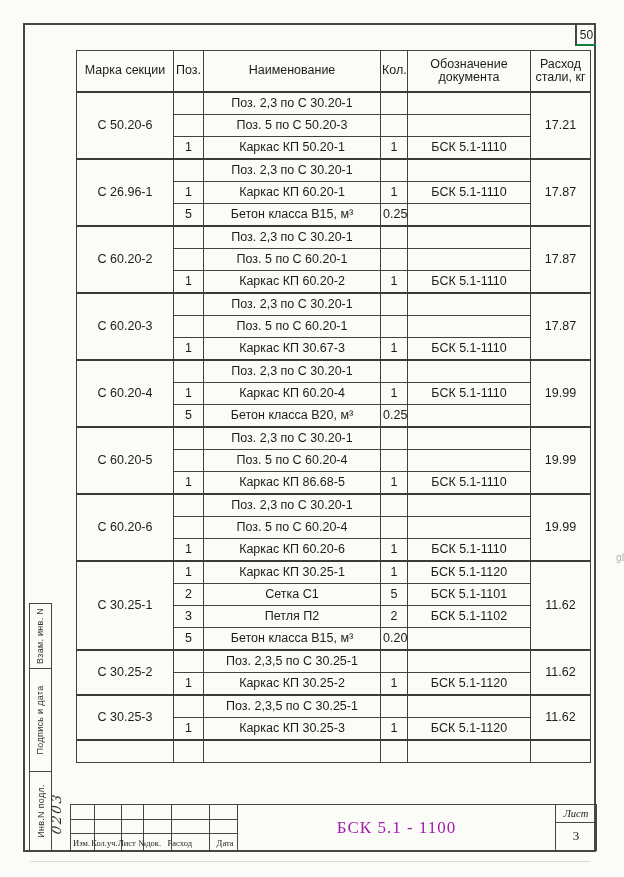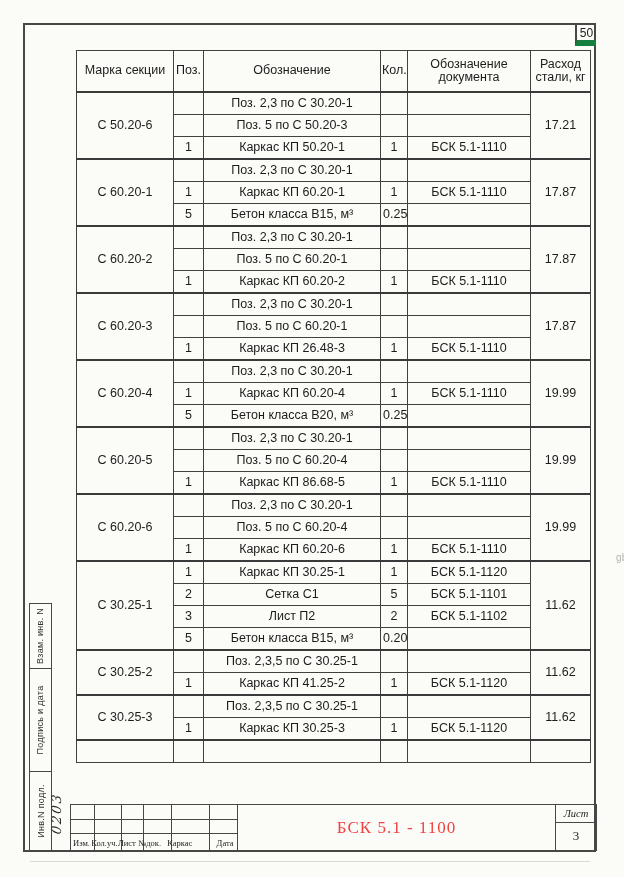--- a/index.html
+++ b/index.html
@@ -10,21 +10,21 @@
     color:#1e1e1e;
     -webkit-font-smoothing:antialiased;
   }
   
   .frame{
     position:absolute;left:23px;top:23px;width:573px;height:829px;
     border:2px solid #474747;box-sizing:border-box;
   }
   .pageno-box{
     position:absolute;left:575px;top:25px;width:21px;height:21px;
-    border-left:2px solid #474747;border-bottom:6px solid #15803d;
+    border-left:2px solid #474747;border-bottom:2px solid #15803d;
     box-sizing:border-box;display:flex;align-items:center;justify-content:center;
     font-size:12px;color:#222;
   }
   .scan-line{
     position:absolute;left:30px;top:861px;width:560px;height:1px;
     background:#d9d9d5;
   }
   
   table.spec{
     position:absolute;left:76px;top:50px;width:514px;
@@ -51,21 +51,21 @@
   .stamp-labels{position:absolute;left:0;right:0;bottom:0;height:15px;display:flex;}
   .stamp-labels div{
     display:flex;align-items:center;justify-content:center;
     font-family:"Liberation Serif",serif;font-size:8.5px;color:#222;
     box-sizing:border-box;overflow:hidden;white-space:nowrap;
   }
   .doc-box{
     position:absolute;left:238px;top:804px;width:318px;height:47px;
     border:1.8px solid #474747;border-left:none;box-sizing:border-box;
     display:flex;align-items:center;justify-content:center;
-    font-family:"Liberation Serif",serif;font-size:17px;letter-spacing:1px;color:#ef4444;
+    font-family:"Liberation Serif",serif;font-size:17px;letter-spacing:1px;color:#a21caf;
   }
   .sheet-box{
     position:absolute;left:556px;top:804px;width:41px;height:47px;
     border:1.8px solid #474747;border-left:none;box-sizing:border-box;
   }
   .sheet-box .lbl{
     height:17px;border-bottom:1.4px solid #474747;display:flex;align-items:center;justify-content:center;
     font-family:"Liberation Serif",serif;font-style:italic;font-size:10.5px;color:#222;
   }
   .sheet-box .num{
@@ -114,21 +114,21 @@
       <col class="w-pos">
       <col class="w-name">
     <col class="w-qty">
       <col class="w-doc">
       <col class="w-steel">
   </colgroup>
   <thead>
     <tr>
       <th>Марка секции</th>
       <th>Поз.</th>
-      <th>Обозначение</th>
+      <th>Наименование</th>
       <th>Кол.</th>
       <th>Обозначение документа</th>
       <th>Расход стали, кг</th>
     </tr>
   </thead>
   <tbody>
       <tr class="group-start">
         <td class="c-mark" rowspan="3">С 50.20-6</td>
         <td class="c-pos"></td>
         <td class="c-name">Поз. 2,3 по С 30.20-1</td>
@@ -142,21 +142,21 @@
         <td class="c-qty"></td>
         <td class="c-doc"></td>
       </tr>
       <tr>
         <td class="c-pos">1</td>
         <td class="c-name">Каркас КП 50.20-1</td>
         <td class="c-qty">1</td>
         <td class="c-doc">БСК 5.1-1110</td>
       </tr>
       <tr class="group-start">
-        <td class="c-mark" rowspan="3">С 60.20-1</td>
+        <td class="c-mark" rowspan="3">С 26.96-1</td>
         <td class="c-pos"></td>
         <td class="c-name">Поз. 2,3 по С 30.20-1</td>
         <td class="c-qty"></td>
         <td class="c-doc"></td>
         <td class="c-steel" rowspan="3">17.87</td>
       </tr>
       <tr>
         <td class="c-pos">1</td>
         <td class="c-name">Каркас КП 60.20-1</td>
         <td class="c-qty">1</td>
@@ -197,21 +197,21 @@
         <td class="c-steel" rowspan="3">17.87</td>
       </tr>
       <tr>
         <td class="c-pos"></td>
         <td class="c-name">Поз. 5 по С 60.20-1</td>
         <td class="c-qty"></td>
         <td class="c-doc"></td>
       </tr>
       <tr>
         <td class="c-pos">1</td>
-        <td class="c-name">Каркас КП 26.48-3</td>
+        <td class="c-name">Каркас КП 30.67-3</td>
         <td class="c-qty">1</td>
         <td class="c-doc">БСК 5.1-1110</td>
       </tr>
       <tr class="group-start">
         <td class="c-mark" rowspan="3">С 60.20-4</td>
         <td class="c-pos"></td>
         <td class="c-name">Поз. 2,3 по С 30.20-1</td>
         <td class="c-qty"></td>
         <td class="c-doc"></td>
         <td class="c-steel" rowspan="3">19.99</td>
@@ -277,41 +277,41 @@
         <td class="c-steel" rowspan="4">11.62</td>
       </tr>
       <tr>
         <td class="c-pos">2</td>
         <td class="c-name">Сетка С1</td>
         <td class="c-qty">5</td>
         <td class="c-doc">БСК 5.1-1101</td>
       </tr>
       <tr>
         <td class="c-pos">3</td>
-        <td class="c-name">Лист П2</td>
+        <td class="c-name">Петля П2</td>
         <td class="c-qty">2</td>
         <td class="c-doc">БСК 5.1-1102</td>
       </tr>
       <tr>
         <td class="c-pos">5</td>
         <td class="c-name">Бетон класса В15, м³</td>
         <td class="c-qty">0.20</td>
         <td class="c-doc"></td>
       </tr>
       <tr class="group-start">
         <td class="c-mark" rowspan="2">С 30.25-2</td>
         <td class="c-pos"></td>
         <td class="c-name">Поз. 2,3,5 по С 30.25-1</td>
         <td class="c-qty"></td>
         <td class="c-doc"></td>
         <td class="c-steel" rowspan="2">11.62</td>
       </tr>
       <tr>
         <td class="c-pos">1</td>
-        <td class="c-name">Каркас КП 41.25-2</td>
+        <td class="c-name">Каркас КП 30.25-2</td>
         <td class="c-qty">1</td>
         <td class="c-doc">БСК 5.1-1120</td>
       </tr>
       <tr class="group-start">
         <td class="c-mark" rowspan="2">С 30.25-3</td>
         <td class="c-pos"></td>
         <td class="c-name">Поз. 2,3,5 по С 30.25-1</td>
         <td class="c-qty"></td>
         <td class="c-doc"></td>
         <td class="c-steel" rowspan="2">11.62</td>
@@ -356,21 +356,21 @@
   <div class="vline" style="left:72px"></div>
   <div class="vline" style="left:100px"></div>
   <div class="vline" style="left:138px"></div>
   <div class="hline" style="top:14px"></div>
   <div class="hline" style="top:28px"></div>
   <div class="stamp-labels">
       <div style="width: 23px;">Изм.</div>
       <div style="width: 27px;">Кол.уч.</div>
       <div style="width: 22px;">Лист</div>
       <div style="width: 28px;">№док.</div>
-      <div style="width: 38px;">Каркас</div>
+      <div style="width: 38px;">Расход</div>
       <div style="width: 26px; margin-left: 16px;">Дата</div>
     </div>
 </div>
 <div class="doc-box">
   <span>БСК 5.1 - 1100</span>
 </div>
 <div class="sheet-box">
   <div class="lbl">Лист</div>
   <div class="num">3</div>
 </div>

